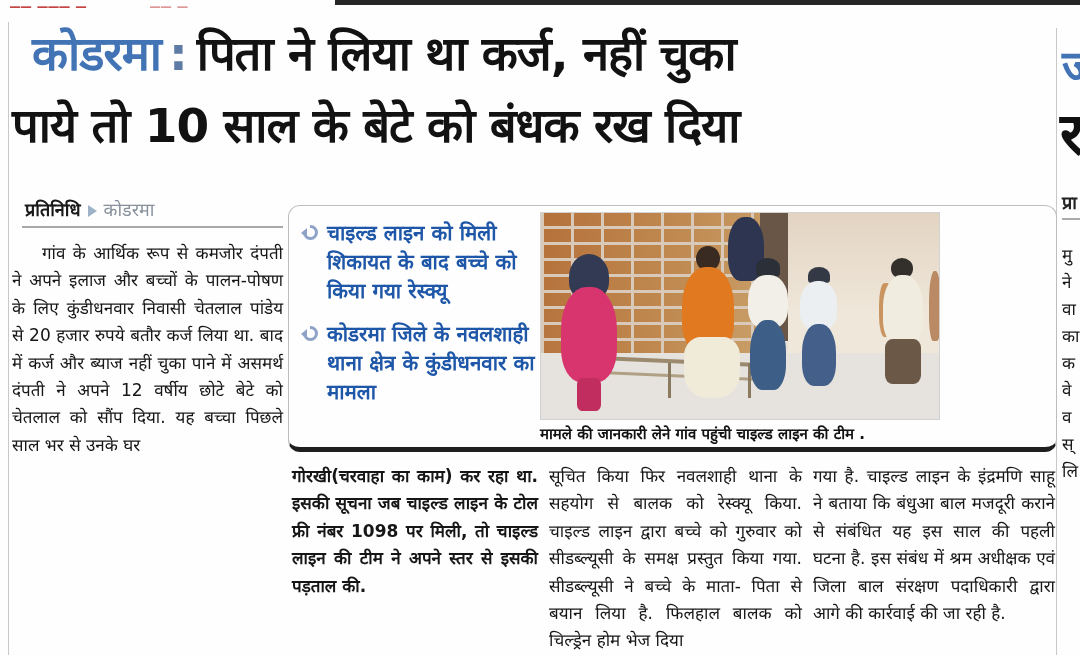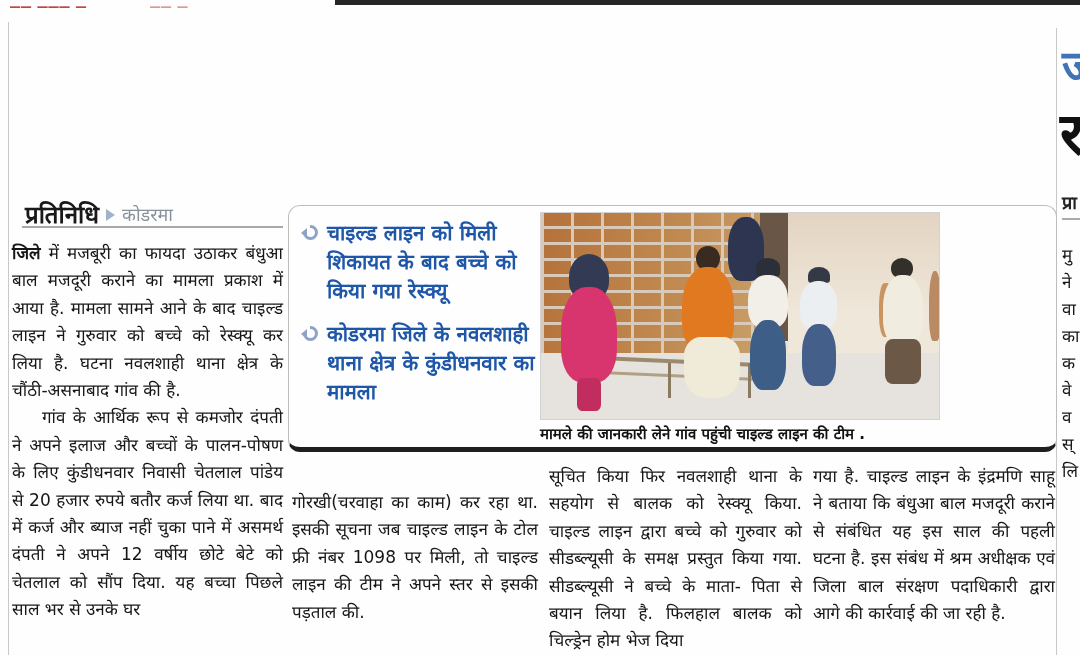--- a/index.html
+++ b/index.html
@@ -24,31 +24,31 @@
   
   .headline { position:absolute; left:12px; top:18px; width:1050px;
               font-weight:bold; font-size:47px; line-height:72px; color:#121212;
               letter-spacing:-1px; white-space:nowrap; }
   .headline .l1 { padding-left:20px; }
   .kicker { color:#4173b5; }
   .kicker-colon { color:#5d7ba5; padding:0 10px 0 8px; font-weight:bold; }
 
   
   .byline { position:absolute; left:25px; top:197px; display:flex; align-items:center; gap:7px; }
-  .byline .author { font-size:24px; font-weight:bold; color:#191919; }
+  .byline .author { font-size:18px; font-weight:bold; color:#191919; }
   .byline .arrow { width:0; height:0; border-left:9px solid #9fb3c8;
                    border-top:6px solid transparent; border-bottom:6px solid transparent; margin-top:3px;}
   .byline .place { font-size:18px; color:#87909b; }
   .byline-rule { position:absolute; left:22px; top:226px; width:261px; height:2px; background:#a8a8a8; }
 
   
   .bodycol { position:absolute; font-size:17px; line-height:27.4px; text-align:justify; color:#161616; }
   .bodycol p.indent { text-indent:30px; }
   .col1 { left:12px;  top:240px; width:271px; }
-  .col2 { left:292px; top:489px; width:246px; }
+  .col2 { left:292px; top:463px; width:246px;font-weight:bold; }
   .col3 { left:549px; top:463px; width:253px; }
   .col4 { left:813px; top:463px; width:242px; }
   .lead-word { font-weight:bold; }
 
   
   .feature-box { position:absolute; left:288px; top:205px; width:769px; height:247px;
                  border:1px solid #bdbdbd; border-bottom:5px solid #1f1f1f; border-radius:12px; }
   .highlights { position:absolute; left:14px; top:13px; width:250px; }
   .hl-item { display:flex; gap:9px; margin-bottom:14px; }
   .hl-ico { flex:0 0 auto; width:15px; height:15px; margin-top:6px; position:relative;
@@ -109,30 +109,33 @@
 
 <div class="page">
 
   <div class="vrule left"></div>
   <div class="vrule right"></div>
 
   <div class="top-bar"></div>
   <div class="red-frag f1">▄▄ ▄▄▄ ▄</div>
   <div class="red-frag f2">▄▄ ▄</div>
 
+  <div class="headline">
+    <div class="l1"><span class="kicker">कोडरमा</span><span class="kicker-colon">:</span><span>पिता ने लिया था कर्ज, नहीं चुका</span></div>
+    <div class="l2">पाये तो 10 साल के बेटे को बंधक रख दिया</div>
+  </div>
 
   <div class="byline">
     <span class="author">प्रतिनिधि</span>
     <span class="arrow"></span>
     <span class="place">कोडरमा</span>
   </div>
   <div class="byline-rule"></div>
 
   <div class="bodycol col1">
-    <p><span class="lead-word">जिले</span><span> में मजबूरी का फायदा उठाकर बंधुआ बाल मजदूरी कराने का मामला प्रकाश में आया है. मामला सामने आने के बाद चाइल्ड लाइन ने गुरुवार को बच्चे को रेस्क्यू कर लिया है. घटना नवलशाही थाना क्षेत्र के चौंठी-असनाबाद गांव की है.</span></p>
     <p class="indent">गांव के आर्थिक रूप से कमजोर दंपती ने अपने इलाज और बच्चों के पालन-पोषण के लिए  कुंडीधनवार निवासी चेतलाल पांडेय से 20 हजार रुपये बतौर कर्ज लिया था. बाद में कर्ज और ब्याज नहीं चुका पाने  में असमर्थ दंपती ने अपने 12 वर्षीय छोटे बेटे को चेतलाल को सौंप दिया. यह बच्चा पिछले साल भर से उनके घर</p>
   </div>
 
   <div class="feature-box">
     <div class="highlights">
       <div class="hl-item">
         <span class="hl-ico"></span>
         <span class="hl-text">चाइल्ड लाइन को मिली शिकायत के बाद बच्चे को किया गया रेस्क्यू</span>
       </div>
       <div class="hl-item">

